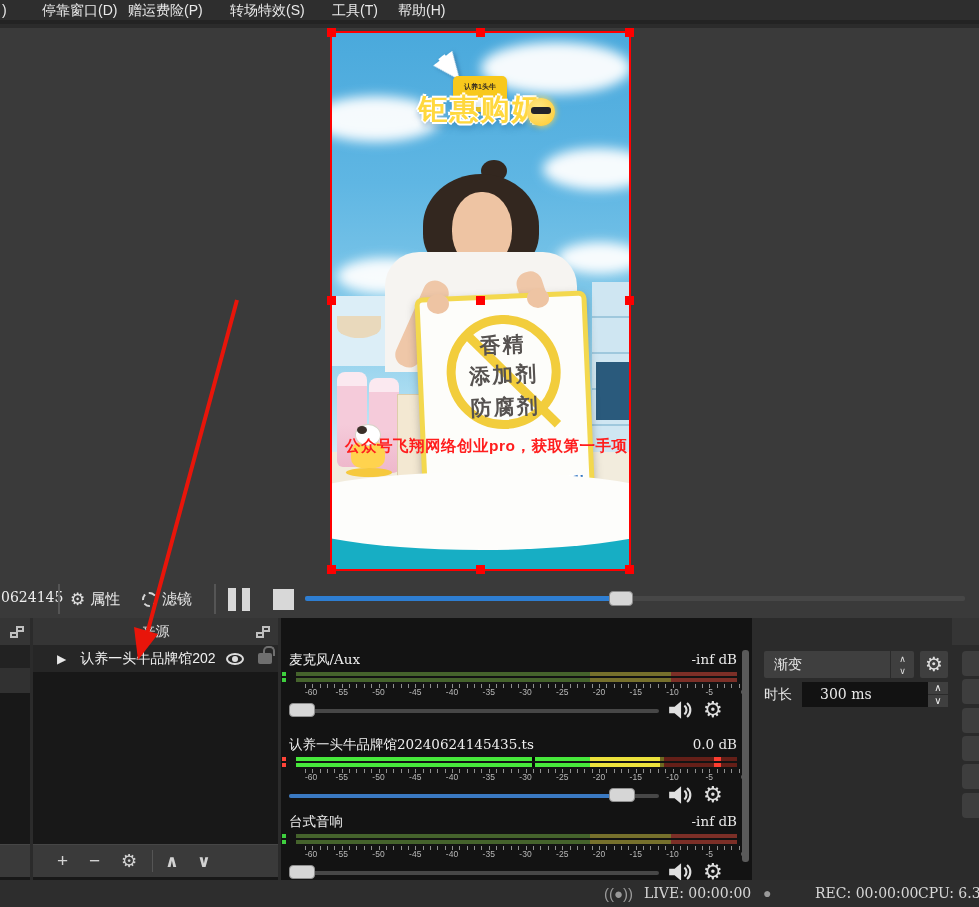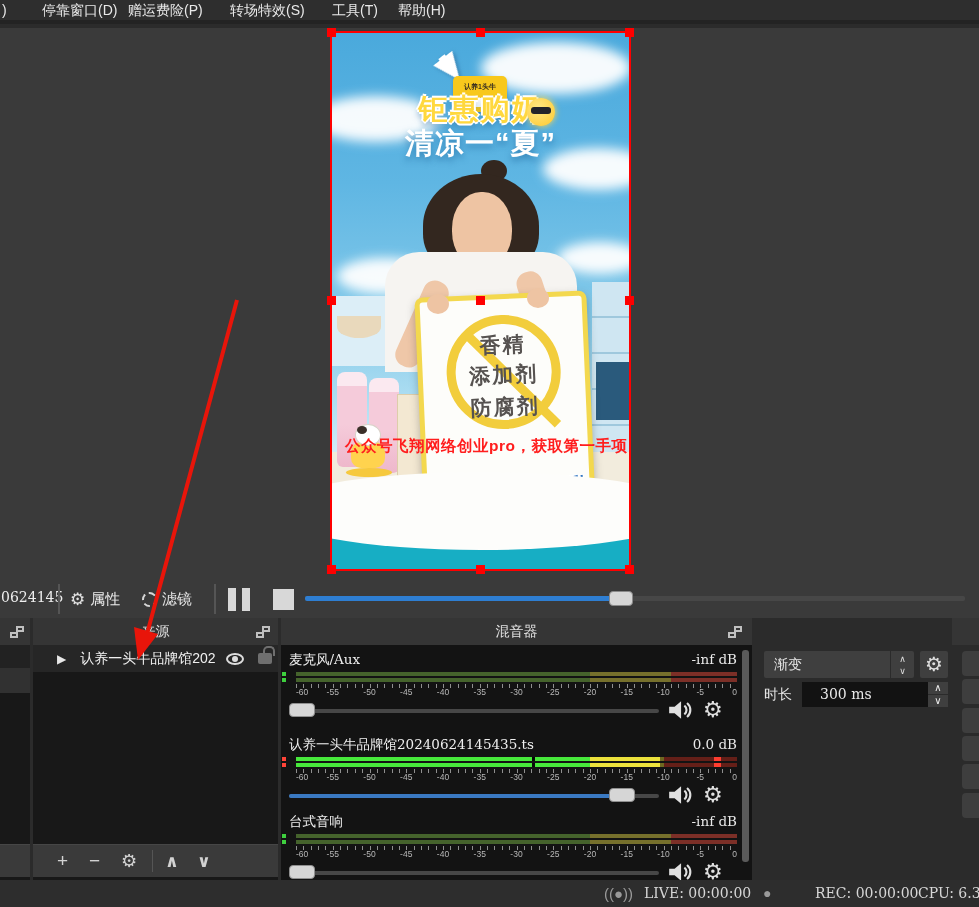--- a/index.html
+++ b/index.html
@@ -112,21 +112,21 @@
   .meter{position:absolute;left:7px;top:21px;width:441px;height:11px;}
   .meter .bar{position:absolute;left:0;width:100%;height:4px;}
   .meter .bar.b2{top:6px;}
   .ind{position:absolute;left:-7px;top:21px;width:4px;height:11px;}
   .ind i{position:absolute;left:0;width:4px;height:4px;display:block;}
   .ind i:last-child{top:6px;}
   .state-idle .bar{background:linear-gradient(90deg,#45632c 0 66.7%,#76702c 66.7% 85%,#7c2f27 85% 100%);}
   .state-active .bar{background:linear-gradient(90deg,#47e93b 0 53.5%,#070707 53.5% 54.3%,#47e93b 54.3% 66.7%,#ece23c 66.7% 82.5%,#6f6820 82.5% 83.4%,#641f18 83.4% 94.8%,#ff3d30 94.8% 96.3%,#641f18 96.3% 100%);}
   .state-idle .ind i{background:#3ecf3e;}
   .state-active .ind i{background:#ff4438;}
-  .ticks{position:absolute;left:7px;top:33px;width:441px;height:4px;background:repeating-linear-gradient(to right,#8f8f8f 0 1px,transparent 1px 7.35px);}
+  .ticks{position:absolute;left:16px;top:33px;width:441px;height:4px;background:repeating-linear-gradient(to right,#8f8f8f 0 1px,transparent 1px 7.35px);}
   .ticklbl{position:absolute;top:3px;transform:translateX(-50%);font-size:8.5px;color:#b8b8b8;}
   .vslider{position:absolute;left:0;top:52px;width:370px;height:15px;}
   .vslider .tr{position:absolute;left:0;top:6px;width:100%;height:4px;background:#474747;border-radius:2px;}
   .vslider .fl{position:absolute;left:0;top:6px;height:4px;background:#3a79c2;border-radius:2px;}
   .vslider .hd{position:absolute;top:0;width:26px;height:14px;background:#d6d6d6;border:1px solid #8f8f8f;border-radius:4px;}
   .spk{position:absolute;top:46px;width:26px;height:26px;}
   .chan .gear{position:absolute;top:46px;font-family:"DejaVu Sans",sans-serif;font-size:22px;color:#e0e0e0;line-height:26px;}
   #mix-scroll{position:absolute;right:3px;top:32px;width:7px;height:212px;background:#5a5a5a;border-radius:3px;}
 
   #dock-trans{left:756px;width:192px;background:#2b2b2b;}
@@ -169,21 +169,20 @@
       <div class="cloud" style="left:6px;top:226px;width:96px;height:36px"></div>
       <div class="cloud" style="left:226px;top:210px;width:86px;height:32px"></div>
 
       <div class="handcur"></div>
       <div class="badge">
         <div class="b1">认养1头牛</div>
         <div class="b2"></div>
       </div>
       <div class="headline1">钜惠购奶</div>
       <div class="sun"></div>
-      <div class="headline2">清凉一“夏”</div>
 
       <div class="stack-r"></div>
       <div class="patch-r"></div>
       <div class="shelf-l"></div>
       <div class="boat-l"></div>
 
       <div class="bun"></div>
       <div class="hair"></div>
       <div class="face"></div>
       <div class="shirt"></div>
@@ -288,27 +287,20 @@
       <span class="stb-ico" style="left:24px">+</span>
       <span class="stb-ico" style="left:56px">−</span>
       <span class="stb-ico gearchar" style="left:88px;font-size:18px">⚙</span>
       <span class="stb-sep"></span>
       <span class="stb-ico chev" style="left:132px">∧</span>
       <span class="stb-ico chev" style="left:164px">∨</span>
     </div>
   </div>
 
   <div class="dock" id="dock-mixer">
-    <div class="dock-h">
-      <span>混音器</span>
-      <span class="popout" style="right:10px">
-          <i class="r1"></i>
-          <i class="r2"></i>
-        </span>
-    </div>
 
     <div class="chan state-idle" style="top:33px">
       <span class="nm serif">麦克风/Aux</span>
       <span class="db serif">-inf dB</span>
       <span class="ind">
           <i></i>
           <i></i>
         </span>
       <div class="meter">
           <div class="bar"></div>

